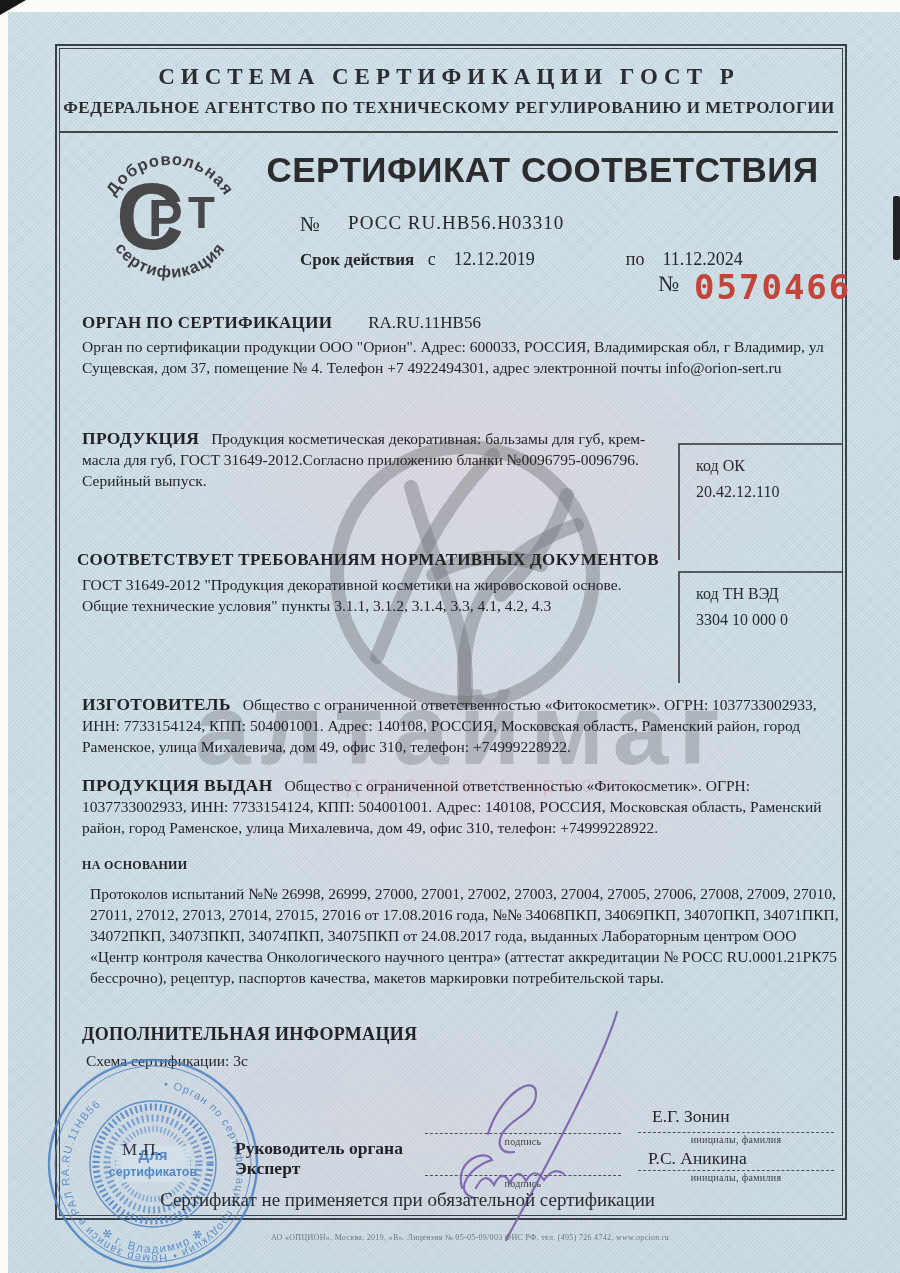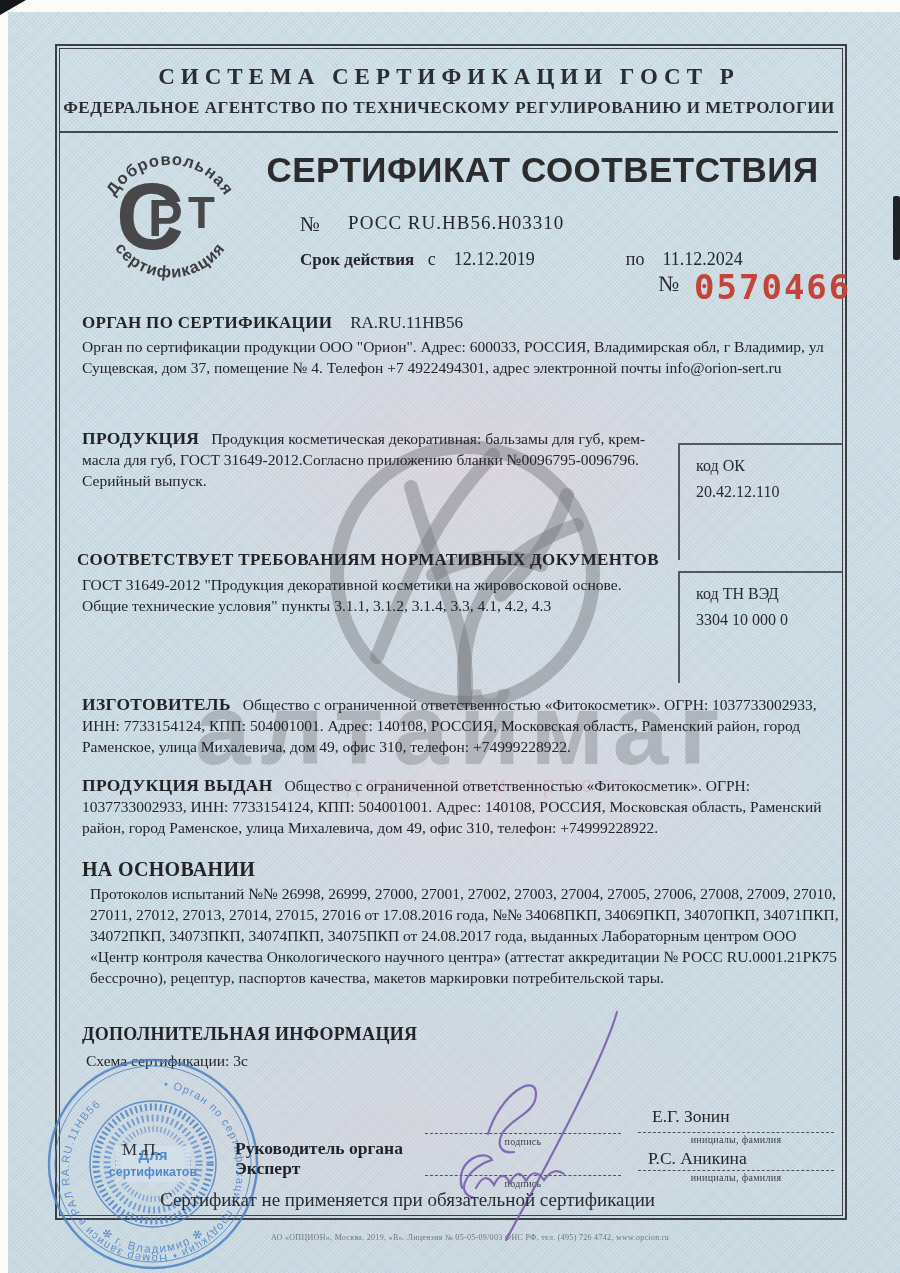--- a/index.html
+++ b/index.html
@@ -94,21 +94,21 @@
     <span>12.12.2019</span>
     <span style="display:inline-block;width:82px;"></span>
     <span>по</span>&nbsp;&nbsp;&nbsp;
     <span>11.12.2024</span>
   </div>
   <span class="abs serial-lbl">№</span>
   <span class="abs serial" style="color:#c5443a;">0570466</span>
 
   <div class="abs" style="left:82px;top:313px;">
     <span class="sec-h">ОРГАН ПО СЕРТИФИКАЦИИ</span>
-    <span style="font-size:17px;margin-left:14px;">RA.RU.11НВ56</span>
+    <span style="font-size:17px;margin-left:32px;">RA.RU.11НВ56</span>
   </div>
   <div class="abs body-t" style="left:82px;top:336px;width:748px;">Орган по сертификации продукции ООО "Орион". Адрес: 600033, РОССИЯ, Владимирская обл, г Владимир, ул Сущевская, дом 37, помещение № 4. Телефон +7 4922494301, адрес электронной почты info@orion-sert.ru</div>
 
   <div class="abs body-t" style="left:82px;top:428px;width:588px;">
     <span class="inline-h">ПРОДУКЦИЯ</span>
     <span>Продукция косметическая декоративная: бальзамы для губ, крем-масла для губ, ГОСТ 31649-2012.Согласно приложению бланки №0096795-0096796. Серийный выпуск.</span>
   </div>
   <div class="abs codebox" style="left:678px;top:443px;width:146px;height:107px;">
     <div>код ОК</div>
     <div>20.42.12.110</div>
@@ -124,21 +124,21 @@
   <div class="abs body-t" style="left:82px;top:694px;width:750px;">
     <span class="inline-h">ИЗГОТОВИТЕЛЬ</span>
     <span>Общество с ограниченной ответственностью «Фитокосметик». ОГРН: 1037733002933, ИНН: 7733154124, КПП: 504001001. Адрес: 140108, РОССИЯ, Московская область, Раменский район, город Раменское, улица Михалевича, дом 49, офис 310, телефон: +74999228922.</span>
   </div>
 
   <div class="abs body-t" style="left:82px;top:775px;width:750px;">
     <span class="inline-h">ПРОДУКЦИЯ ВЫДАН</span>
     <span>Общество с ограниченной ответственностью «Фитокосметик». ОГРН: 1037733002933, ИНН: 7733154124, КПП: 504001001. Адрес: 140108, РОССИЯ, Московская область, Раменский район, город Раменское, улица Михалевича, дом 49, офис 310, телефон: +74999228922.</span>
   </div>
 
-  <div class="abs sec-h" style="left:82px;top:858px;font-size:20px;">НА ОСНОВАНИИ</div>
+  <div class="abs sec-h" style="left:82px;top:858px;font-size:12px;">НА ОСНОВАНИИ</div>
   <div class="abs body-t" style="left:90px;top:883px;width:752px;">Протоколов испытаний  №№ 26998, 26999, 27000, 27001, 27002, 27003, 27004, 27005, 27006, 27008, 27009, 27010, 27011, 27012, 27013, 27014, 27015, 27016 от 17.08.2016 года, №№ 34068ПКП, 34069ПКП, 34070ПКП, 34071ПКП, 34072ПКП, 34073ПКП, 34074ПКП, 34075ПКП от 24.08.2017 года, выданных Лабораторным центром ООО «Центр контроля качества Онкологического научного центра» (аттестат аккредитации № РОСС RU.0001.21РК75 бессрочно), рецептур, паспортов качества, макетов маркировки потребительской тары.</div>
 
   <div class="abs sec-h" style="left:82px;top:1024px;font-size:18px;">ДОПОЛНИТЕЛЬНАЯ ИНФОРМАЦИЯ</div>
   <div class="abs body-t" style="left:86px;top:1050px;width:400px;">Схема сертификации: 3с</div>
 
   <svg class="abs" style="left:38px;top:1056px;opacity:0.85;" width="230" height="217" viewBox="0 0 230 217">
     <defs>
       <path id="ringPath" d="M 115,31 a 84,84 0 1 1 -0.1,0"></path>
       <path id="btmPath" d="M 42,152 A 82,82 0 0 0 188,152"></path>
     </defs>

